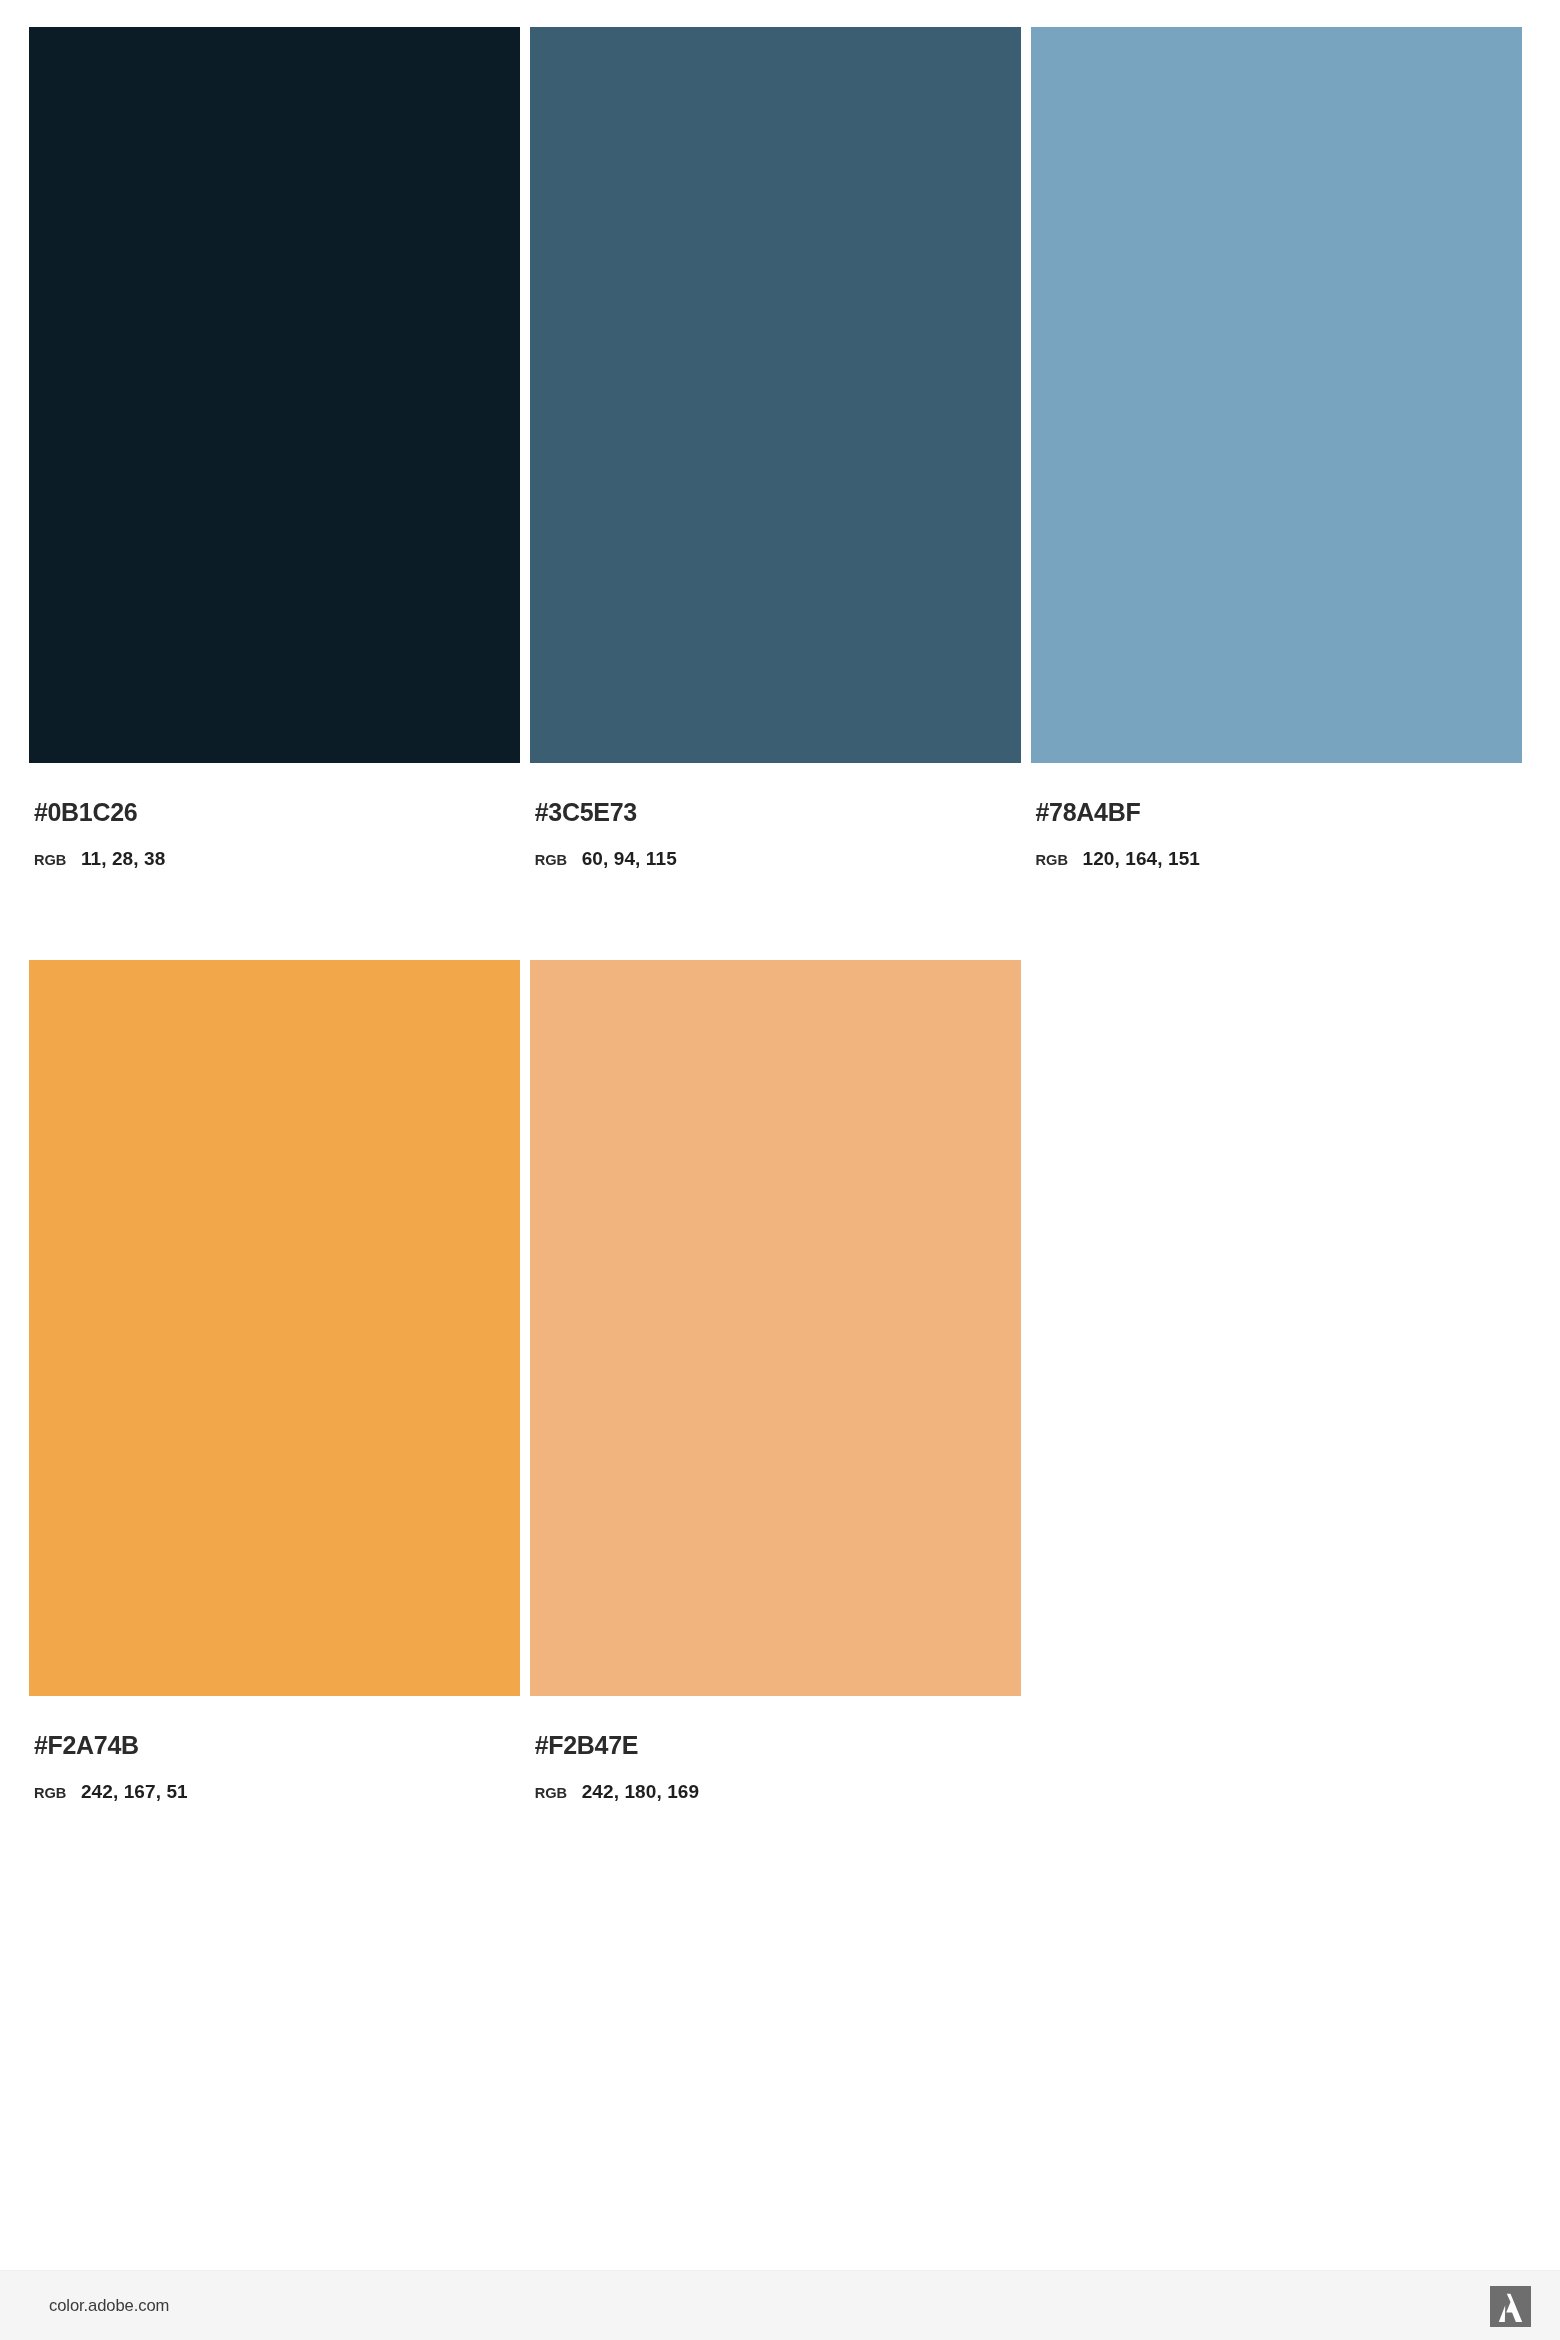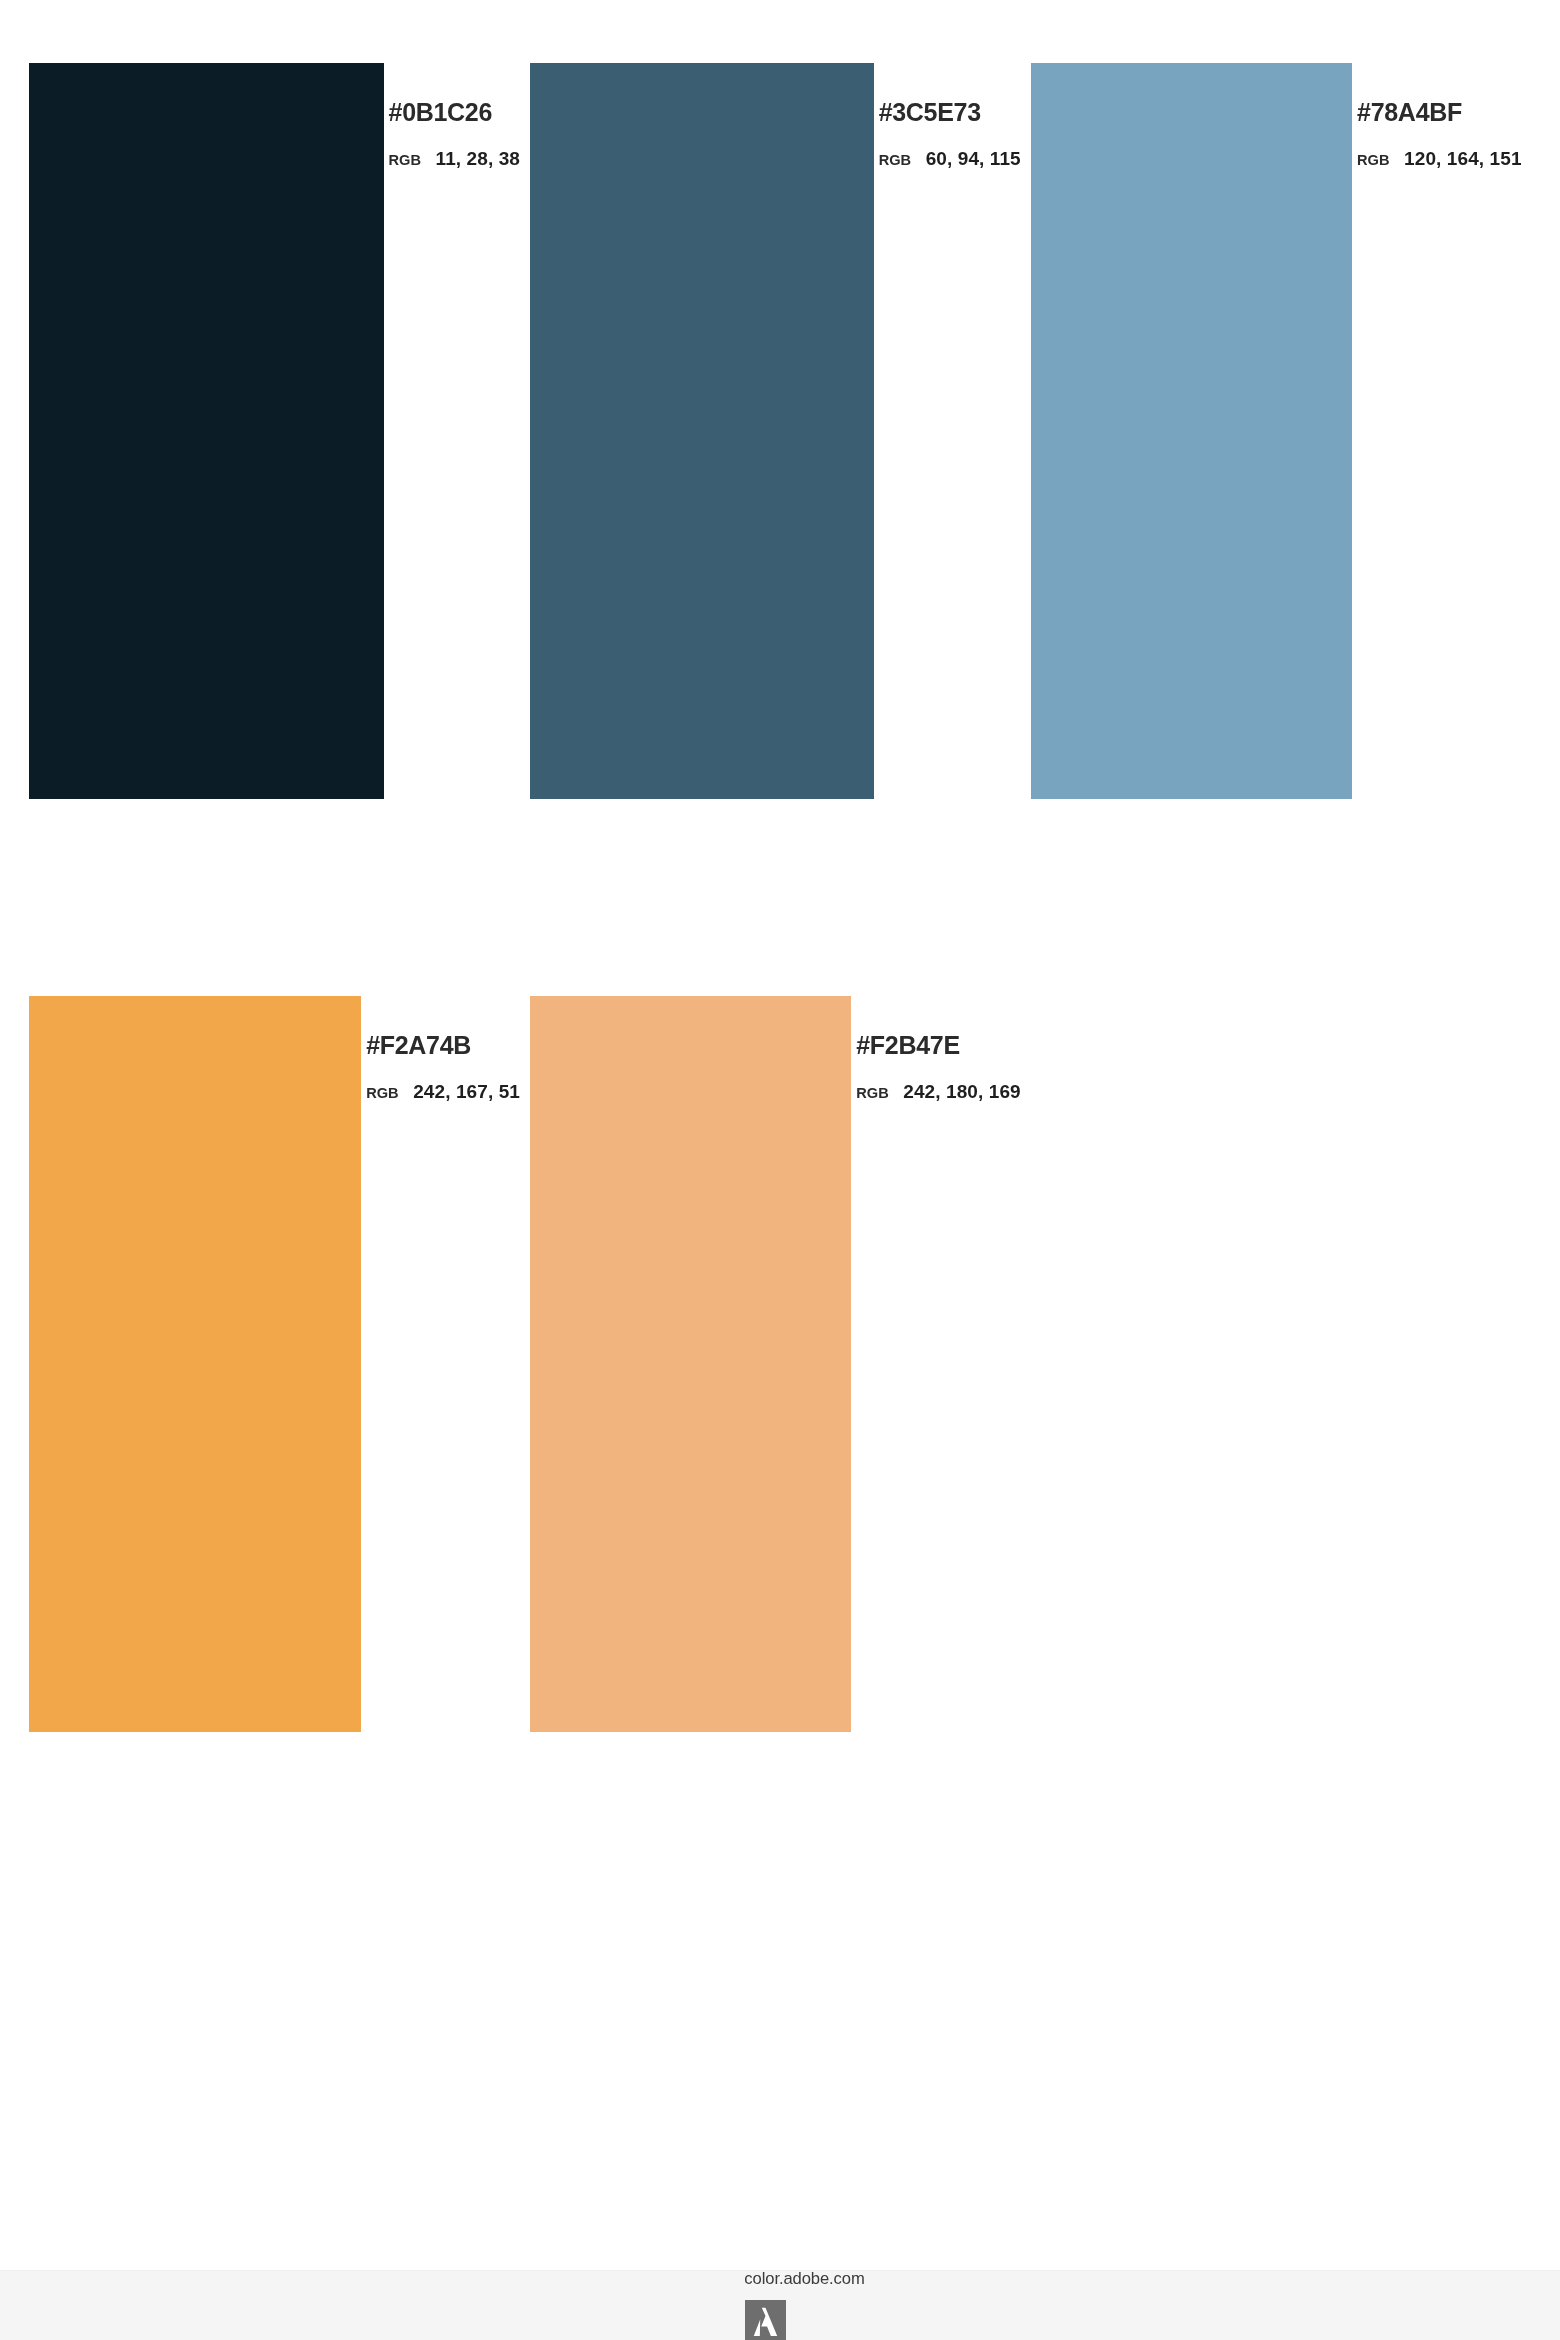--- a/index.html
+++ b/index.html
@@ -36,21 +36,21 @@
     gap: 9.8px;
   }
 
   .swatch-row.row-1 { height: 933px; }
   .swatch-row.row-2 { margin-top: 0px; }
 
   .swatch-cell {
     width: 491px;
     flex: 0 0 491px;
     display: flex;
-    margin-top: 36px;
+    flex-direction: column;
   }
 
   .swatch-chip {
     width: 491px;
     display: block;
   }
 
   .row-1 .swatch-chip { height: 736px; }
   .row-2 .swatch-chip { height: 736px; }
 
@@ -95,21 +95,21 @@
   
   .footer {
     position: absolute;
     left: 0;
     bottom: 0;
     width: 1560px;
     height: 71px;
     background: #f5f5f5;
     border-top: 1px solid #f0f0f0;
     display: flex;
-    flex-direction: column;
+    flex-direction: row;
     align-items: center;
     justify-content: space-between;
   }
 
   .footer-url {
     margin-left: 49px;
     font-size: 16.6px;
     color: #3b3b3b;
     letter-spacing: -0.1px;
     line-height: 1;

